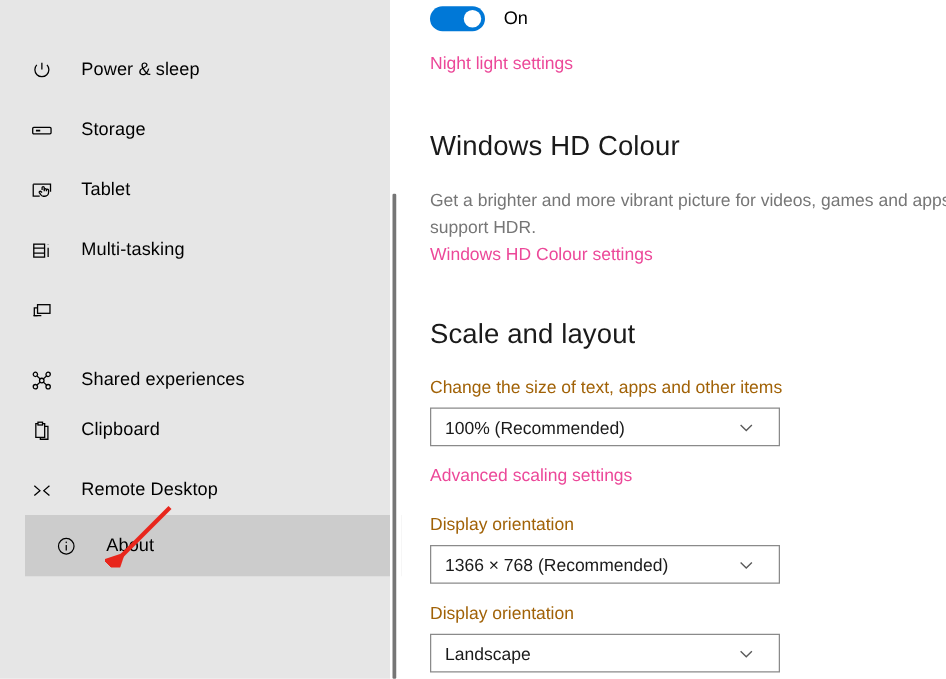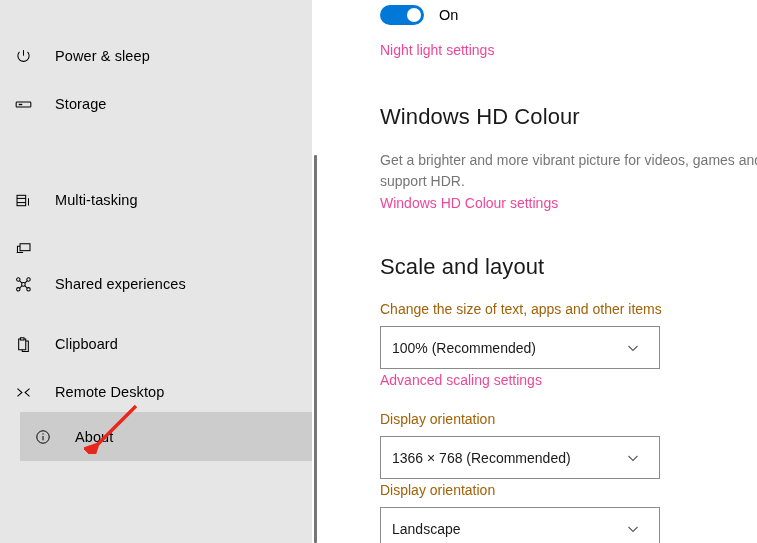--- a/index.html
+++ b/index.html
@@ -32,21 +32,21 @@
     background: #e6e6e6;
   }
   .nav-item {
     position: absolute;
     left: 0;
     width: 312px;
     height: 48px;
     display: flex;
     align-items: center;
     box-sizing: border-box;
-    padding-left: 8px;
+    padding-left: 18px;
   }
   .nav-item.selected {
     background: #cccccc;
     margin-left: 20px;
   }
   .nav-icon {
     width: 30px;
     min-width: 30px;
     height: 24px;
     display: flex;
@@ -80,21 +80,21 @@
   }
 
   
   #content {
     position: absolute;
     left: 321px; top: 0;
     width: 436px; height: 543px;
     background: #ffffff;
     overflow: hidden;
   }
-  .abs { position: absolute; margin-left: 36px; }
+  .abs { position: absolute; }
 
   
   #toggle-row {
     left: 23px;
     top: 5px;
     display: flex;
     align-items: center;
   }
   .toggle {
     width: 44px;
@@ -141,21 +141,21 @@
   .field-label {
     font-size: 14px;
     color: #a16207;
     white-space: nowrap;
   }
 
   
   .dropdown {
     box-sizing: border-box;
     width: 280px;
-    height: 43px;
+    height: 31px;
     border: 1px solid #8a8a8a;
     background: #ffffff;
     display: flex;
     align-items: center;
     padding: 0 19px 0 11px;
     justify-content: space-between;
   }
   .dropdown .val {
     font-size: 14px;
     color: #1a1a1a;
@@ -198,20 +198,32 @@
     <div class="nav-item" style="top:80px">
       <span class="nav-icon">
         <svg width="19" height="19" viewBox="0 0 22 22" fill="none" stroke="currentColor" stroke-width="1.2">
           <rect x="2.5" y="8" width="17" height="6" rx="1"></rect>
           <path d="M5.5 11 H9.5" stroke-width="1.6"></path>
         </svg>
       </span>
       <span class="nav-label">Storage</span>
     </div>
 
+    <div class="nav-item" style="top:128px">
+      <span class="nav-icon">
+        <svg width="19" height="19" viewBox="0 0 22 22" fill="none" stroke="currentColor" stroke-width="1.2">
+          <path d="M3 5 H19 V12"></path>
+          <path d="M3 5 V16 H9"></path>
+          <path d="M11.2 10.4 v-2.2 a1 1 0 0 1 2 0 v3.4"></path>
+          <path d="M13.2 10.2 a1 1 0 0 1 2 0 v1.4"></path>
+          <path d="M15.2 10.6 a1 1 0 0 1 2 0 v2.2 a3.4 3.4 0 0 1 -3.4 3.4 h-1.4 a3 3 0 0 1 -2.4 -1.4 l-1.4 -2 a0.9 0.9 0 0 1 1.3 -1.1 l1.3 1.1"></path>
+        </svg>
+      </span>
+      <span class="nav-label">Tablet</span>
+    </div>
 
     <div class="nav-item" style="top:176px">
       <span class="nav-icon">
         <svg width="19" height="19" viewBox="0 0 22 22" fill="none" stroke="currentColor" stroke-width="1.2">
           <rect x="3.5" y="5" width="10" height="12"></rect>
           <path d="M3.5 8.6 H13.5"></path>
           <path d="M3.5 13.4 H13.5"></path>
           <path d="M16.8 5.2 v0.1" stroke-width="1.8"></path>
           <path d="M16.8 8.4 V16.8" stroke-width="1.2"></path>
         </svg>
@@ -222,21 +234,21 @@
     <div class="nav-item" style="top:224px">
       <span class="nav-icon">
         <svg width="19" height="19" viewBox="0 0 22 22" fill="none" stroke="currentColor" stroke-width="1.2">
           <rect x="7" y="5.5" width="11.5" height="8"></rect>
           <path d="M7 15.6 H4 V8.4 H7"></path>
           <path d="M3.2 15.6 H10.5"></path>
         </svg>
       </span>
     </div>
 
-    <div class="nav-item" style="top:260px">
+    <div class="nav-item" style="top:280px">
       <span class="nav-icon">
         <svg width="19" height="19" viewBox="0 0 22 22" fill="none" stroke="currentColor" stroke-width="1.2">
           <circle cx="5" cy="5.2" r="2"></circle>
           <circle cx="16.8" cy="5.2" r="2"></circle>
           <circle cx="5" cy="16.6" r="2"></circle>
           <circle cx="16.8" cy="16.6" r="2"></circle>
           <circle cx="10.9" cy="10.9" r="2.1"></circle>
           <path d="M6.5 6.7 L9.4 9.4"></path>
           <path d="M15.3 6.7 L12.4 9.4"></path>
           <path d="M6.5 15.1 L9.4 12.4"></path>

